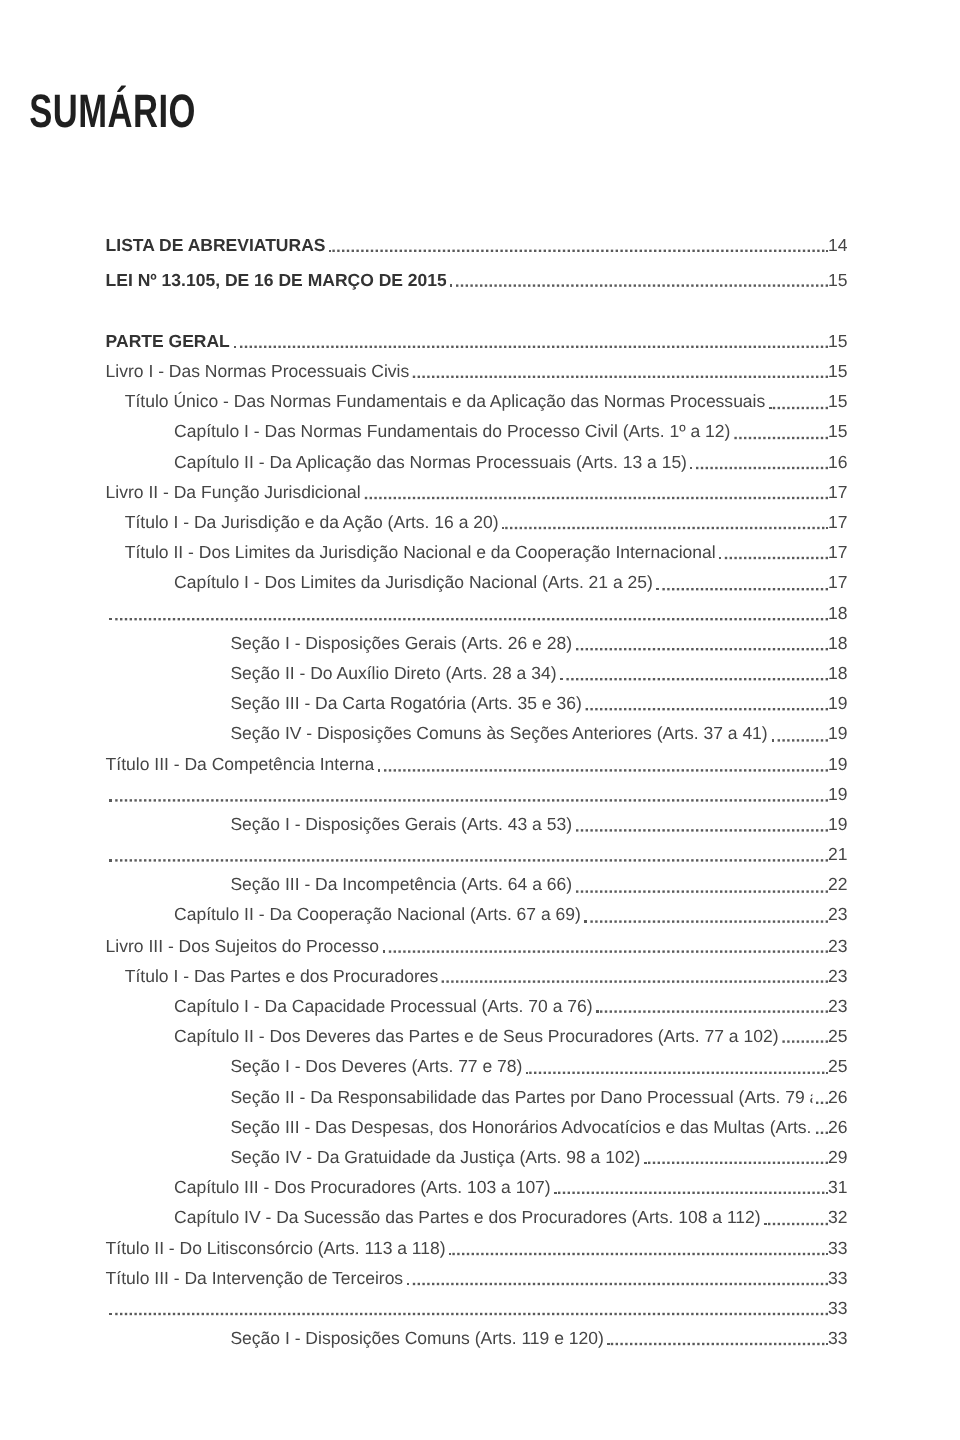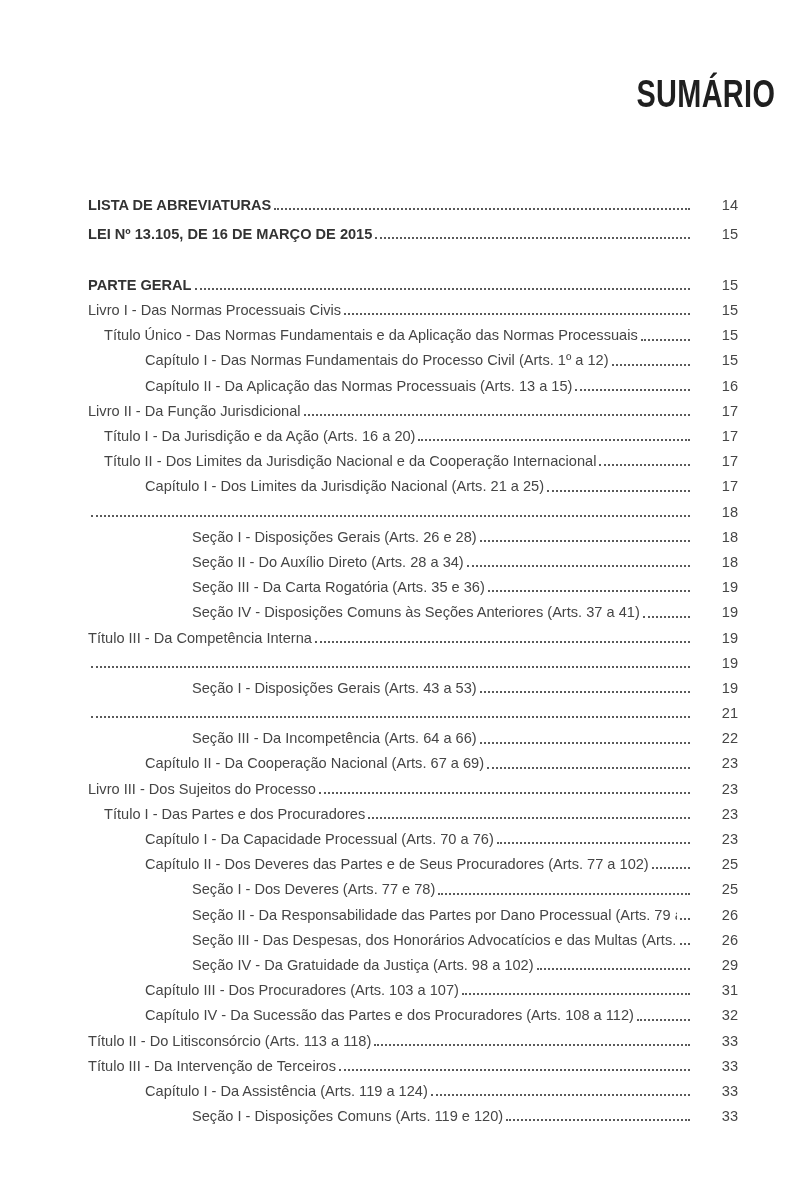--- a/index.html
+++ b/index.html
@@ -9,22 +9,21 @@
     height:1200px;
     margin:0 auto;
     background:#ffffff;
     font-family:"Liberation Sans","DejaVu Sans",sans-serif;
     color:#454545;
     overflow:hidden;
     box-sizing:border-box;
   }
   .title-wrap{
     padding-top:74px;
-    text-align:right;
-    padding-left:48px;
+    text-align:left;
   }
   .page-title{
     display:inline-block;
     font-size:39px;
     line-height:1.05;
     font-weight:700;
     color:#1f1f1f;
     letter-spacing:0.5px;
     transform:scaleX(0.74);
     transform-origin:50% 50%;
@@ -50,21 +49,20 @@
   .leader{
     flex:1 1 auto;
     min-width:10px;
     border-bottom:2px dotted #5a5a5a;
     margin:0 0 4px 3px;
     height:0;
   }
   .num{
     flex:0 0 48px;
     width:48px;
-    text-align:right;
     white-space:nowrap;
   }
   
   .lv0 .label{padding-left:0;}
   .lv1 .label{padding-left:16px;}
   .lv2 .label{padding-left:57px;}
   .lv3 .label{padding-left:104px;}
 </style>
 </head>
 <body>
@@ -236,21 +234,20 @@
     <span class="label">Título II - Do Litisconsórcio (Arts. 113 a 118)</span>
     <span class="leader"></span>
     <span class="num">33</span>
   </div>
       <div class="toc-row lv0">
     <span class="label">Título III - Da Intervenção de Terceiros</span>
     <span class="leader"></span>
     <span class="num">33</span>
   </div>
       <div class="toc-row lv2">
-    <span class="label">Capítulo I - Da Assistência (Arts. 119 a 124)</span>
     <span class="leader"></span>
     <span class="num">33</span>
   </div>
       <div class="toc-row lv3">
     <span class="label">Seção I - Disposições Comuns (Arts. 119 e 120)</span>
     <span class="leader"></span>
     <span class="num">33</span>
   </div>
     </div>
 </div>

